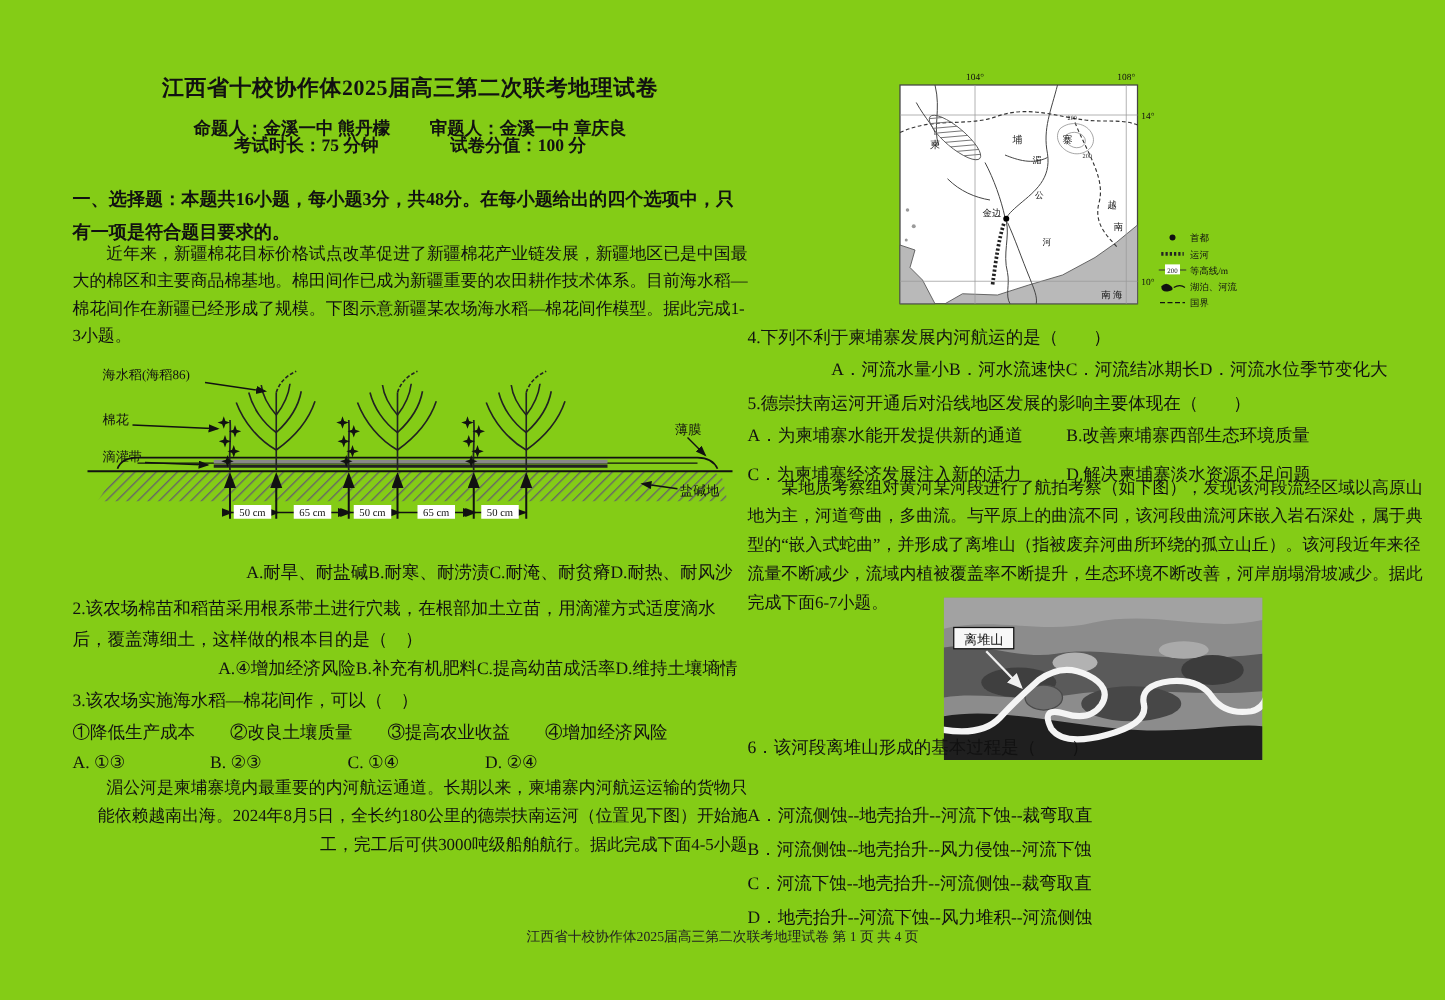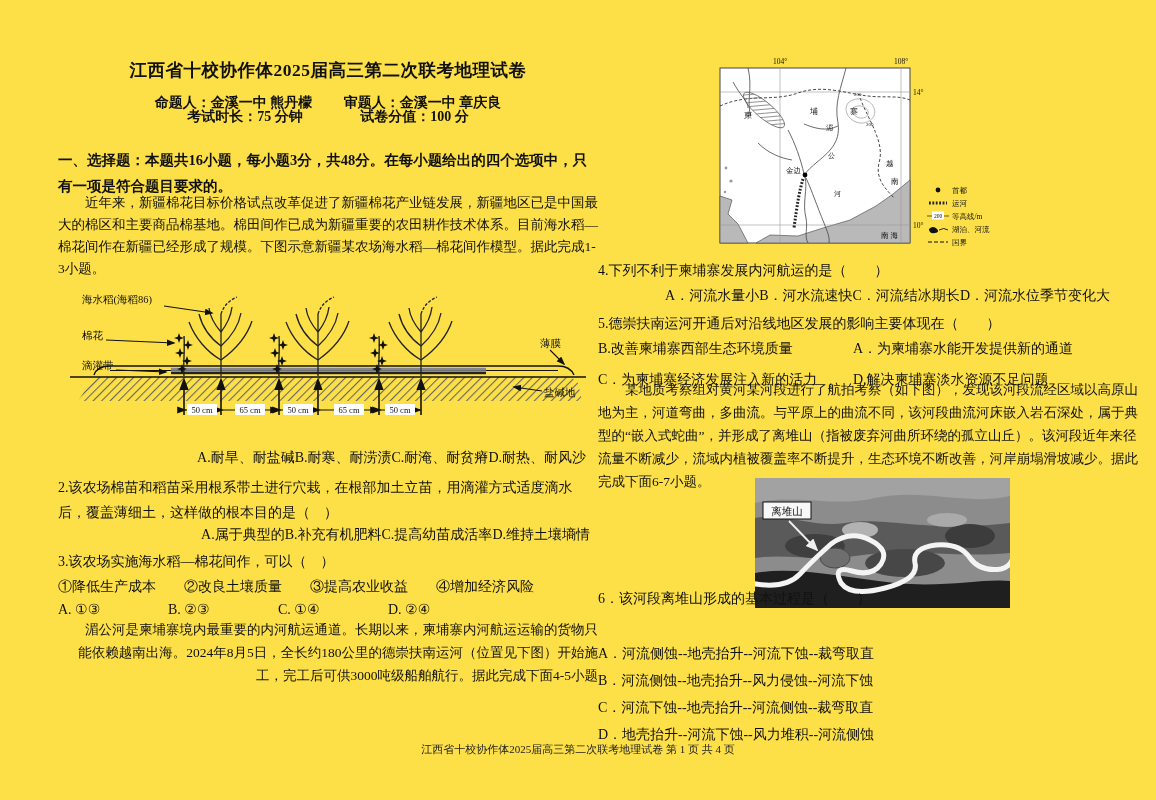--- a/index.html
+++ b/index.html
@@ -1,16 +1,16 @@
 <!DOCTYPE html>
 <html><head>
 <meta charset="utf-8">
 <style>
   html,body{margin:0;padding:0;background:#e8e8e8;}
-  .page{position:relative;width:1156px;height:800px;background:#fde047;overflow:hidden;
+  .page{position:relative;width:1156px;height:800px;background:#84cc16;overflow:hidden;
         font-family:"Liberation Serif","DejaVu Serif",serif;color:#111;}
   .abs{position:absolute;}
   .col-left{position:absolute;left:58px;top:0;width:540px;height:800px;}
   .col-right{position:absolute;left:598px;top:0;width:550px;height:800px;}
   .b{font-weight:bold;}
   .title{width:100%;text-align:center;font-size:17.5px;letter-spacing:.5px;}
   .meta{width:100%;text-align:center;font-size:14px;}
   .meta span{margin:0 14px;}
   .sect{font-size:14.5px;line-height:26px;}
   .passage{font-size:13.5px;line-height:22px;text-indent:2em;}
@@ -137,21 +137,21 @@
 
     <div class="abs optrow sb" style="top:449px;width:528px;">
       <span>A.耐旱、耐盐碱</span>
       <span>B.耐寒、耐涝渍</span>
       <span>C.耐淹、耐贫瘠</span>
       <span>D.耐热、耐风沙</span>
     </div>
 
     <div class="abs stem" style="top:475px;width:540px;line-height:25px;">2.该农场棉苗和稻苗采用根系带土进行穴栽，在根部加土立苗，用滴灌方式适度滴水后，覆盖薄细土，这样做的根本目的是（　）</div>
     <div class="abs optrow sb" style="top:526px;width:532px;">
-      <span>A.属于典型的</span>
+      <span>A.④增加经济风险</span>
       <span>B.补充有机肥料</span>
       <span>C.提高幼苗成活率</span>
       <span>D.维持土壤墒情</span>
     </div>
 
     <div class="abs stem" style="top:551px;width:540px;">3.该农场实施海水稻—棉花间作，可以（　）</div>
     <div class="abs stem" style="top:576px;width:540px;">①降低生产成本　　②改良土壤质量　　③提高农业收益　　④增加经济风险</div>
     <div class="abs q3opts" style="top:601px;width:460px;">
       <span>A. ①③</span>
       <span>B. ②③</span>
@@ -251,22 +251,22 @@
     <div class="abs stem" style="top:260px;width:548px;">4.下列不利于柬埔寨发展内河航运的是（　　）</div>
     <div class="abs optrow sb" style="top:287px;width:512px;">
       <span>A．河流水量小</span>
       <span>B．河水流速快</span>
       <span>C．河流结冰期长</span>
       <span>D．河流水位季节变化大</span>
     </div>
 
     <div class="abs stem" style="top:313px;width:548px;">5.德崇扶南运河开通后对沿线地区发展的影响主要体现在（　　）</div>
     <div class="abs optgrid" style="top:340px;width:548px;">
+      <span>A．为柬埔寨水能开发提供新的通道</span>
       <span>B.改善柬埔寨西部生态环境质量</span>
-      <span>A．为柬埔寨水能开发提供新的通道</span>
       <span>C．为柬埔寨经济发展注入新的活力</span>
       <span>D.解决柬埔寨淡水资源不足问题</span>
     </div>
 
     <p class="abs passage2" style="top:378px;width:548px;margin:0;">某地质考察组对黄河某河段进行了航拍考察（如下图），发现该河段流经区域以高原山地为主，河道弯曲，多曲流。与平原上的曲流不同，该河段曲流河床嵌入岩石深处，属于典型的“嵌入式蛇曲”，并形成了离堆山（指被废弃河曲所环绕的孤立山丘）。该河段近年来径流量不断减少，流域内植被覆盖率不断提升，生态环境不断改善，河岸崩塌滑坡减少。据此完成下面6-7小题。</p>
 
     <svg class="abs" style="left:157px;top:478px;" width="255" height="130" viewBox="0 0 255 130">
       <defs>
         <marker id="pah" markerWidth="8" markerHeight="8" refX="6" refY="3" orient="auto">
           <path d="M0,0 L7,3 L0,6 Z" fill="#f0f0f0"></path>

